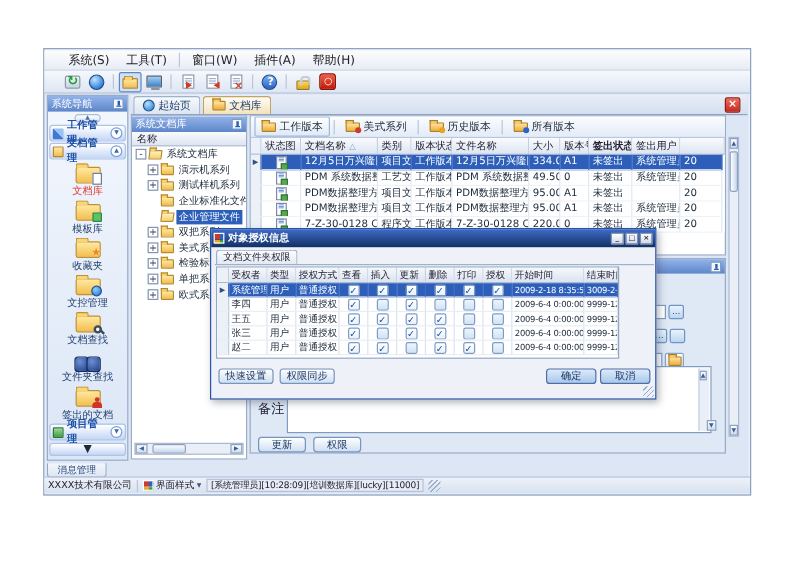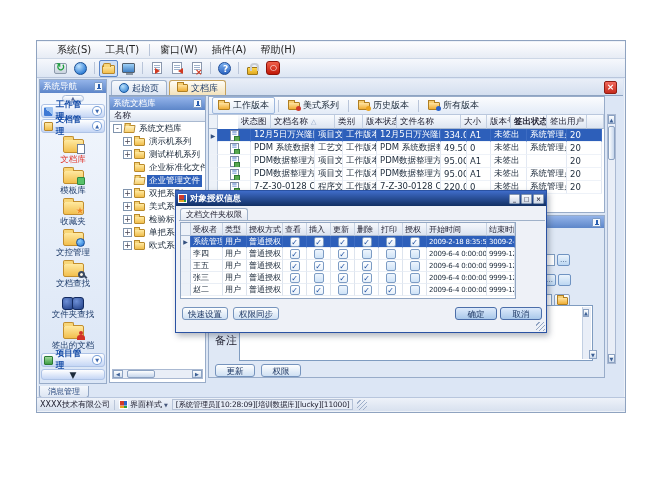--- a/index.html
+++ b/index.html
@@ -409,21 +409,21 @@
             <div class="vsep"></div>
             <div class="vbtn">
               <span class="mfold">
                 <span class="dot" style="background: rgb(42, 98, 201);"></span>
               </span>
               <span>所有版本</span>
             </div>
           </div>
         <div class="ghead" id="ghead">
             <div class="gc rowsel" style="width: 9px; flex: 0 0 9px;"></div>
-            <div class="gc" style="width: 33px; flex: 0 0 33px; margin-left: 20px;">状态图</div>
+            <div class="gc" style="width: 33px; flex: 0 0 33px;">状态图</div>
             <div class="gc" style="width: 64px; flex: 0 0 64px;">文档名称<span class="sortmark">△</span></div>
             <div class="gc" style="width: 28px; flex: 0 0 28px;">类别</div>
             <div class="gc" style="width: 34px; flex: 0 0 34px;">版本状态</div>
             <div class="gc" style="width: 64px; flex: 0 0 64px;">文件名称</div>
             <div class="gc" style="width: 26px; flex: 0 0 26px;">大小</div>
             <div class="gc" style="width: 24px; flex: 0 0 24px;">版本号</div>
             <div class="gc" style="width: 36px; flex: 0 0 36px; font-weight: bold;">签出状态</div>
             <div class="gc" style="width: 40px; flex: 0 0 40px;">签出用户</div>
             <div class="gc" style="flex: 1 1 0%;"></div>
           </div>

